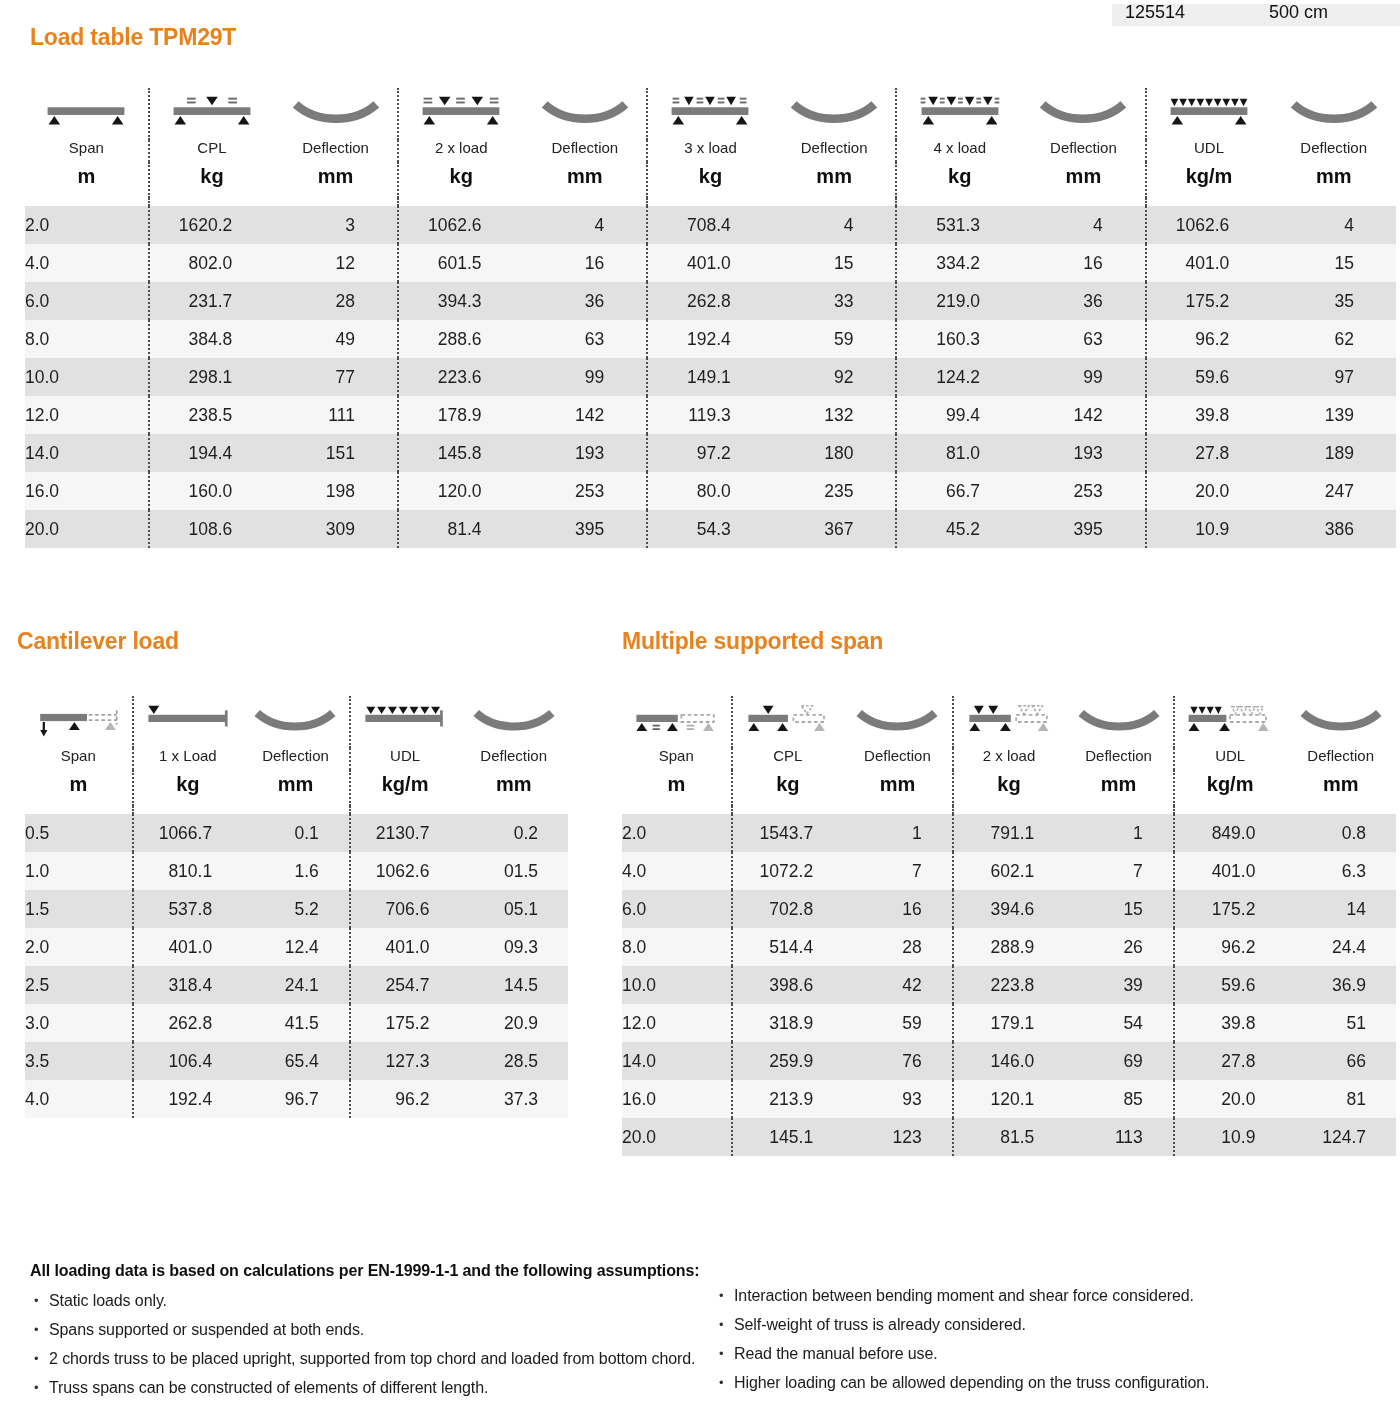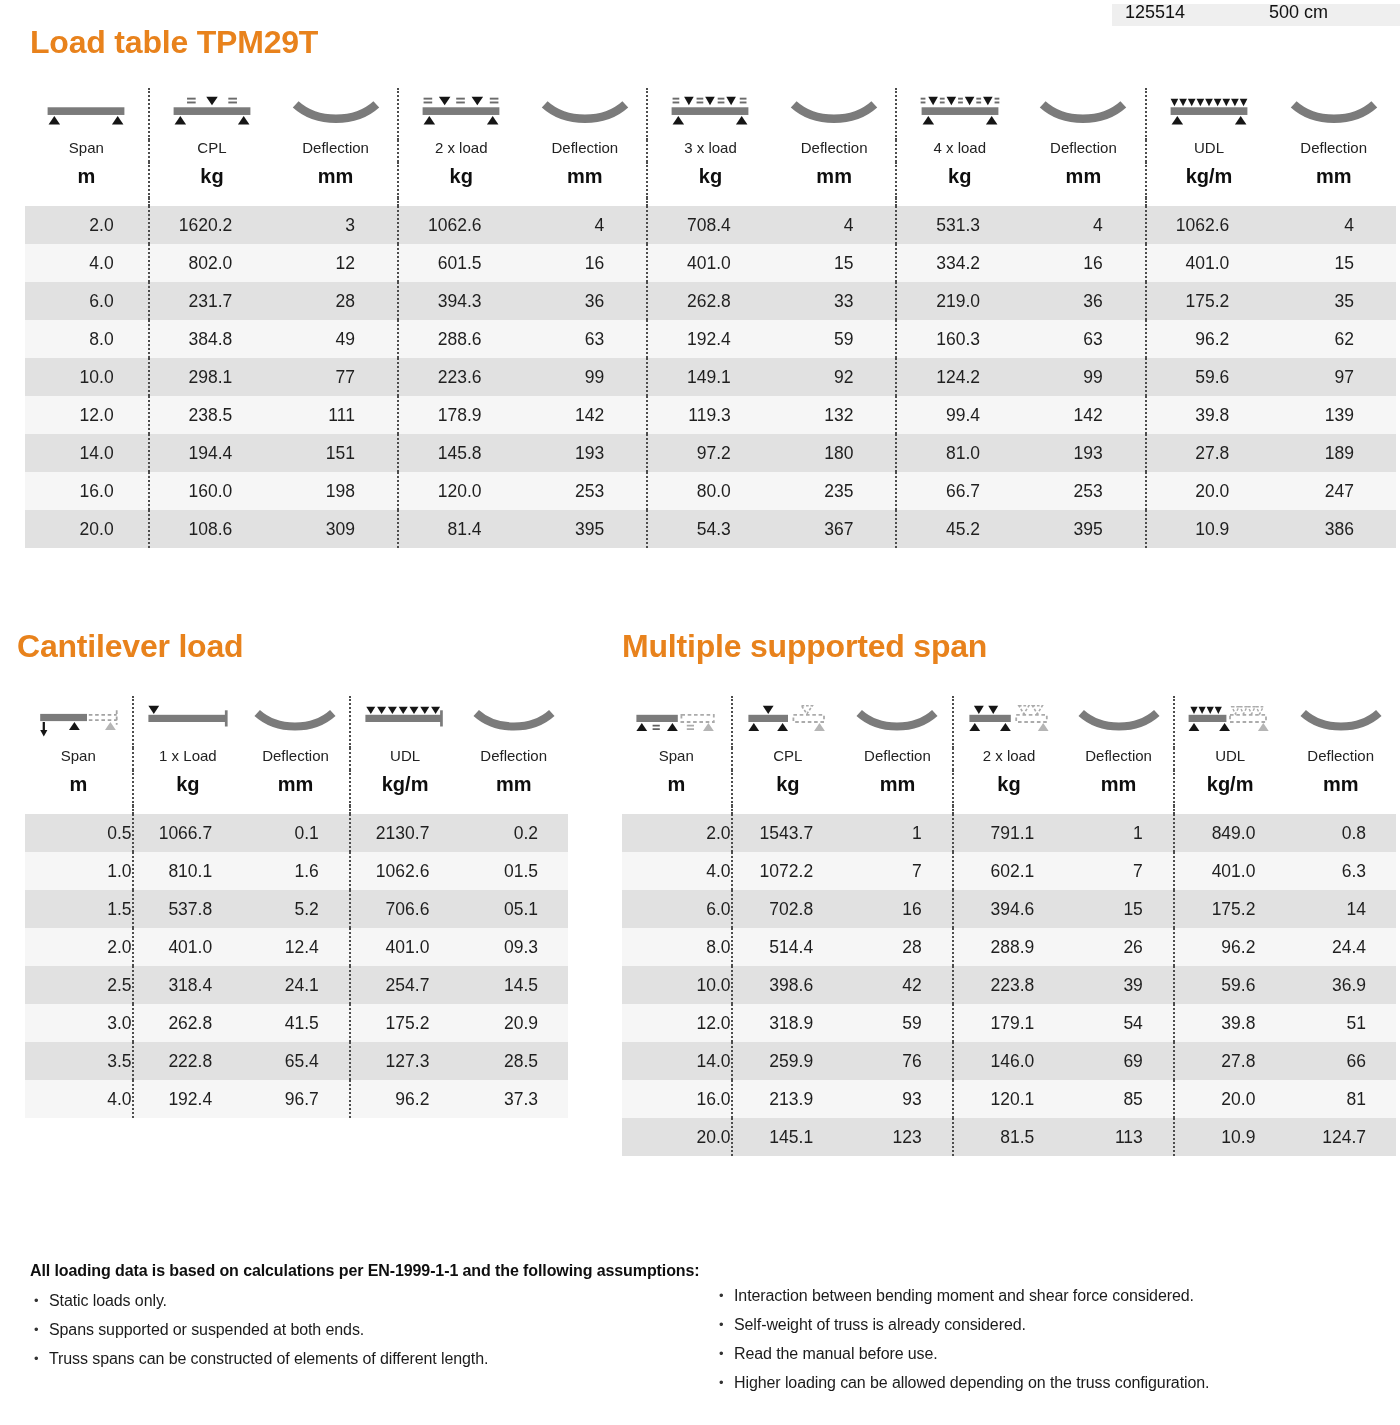--- a/index.html
+++ b/index.html
@@ -13,21 +13,21 @@
     position:absolute; left:1112px; top:4px; width:336px; height:22px;
     background:#efefef; overflow:hidden;
   }
   .top-partial-row span {
     position:absolute; top:-4px; font-size:18px; line-height:24px; color:#111;
   }
   .tp-0 { left:13px; }
   .tp-1 { left:157px; }
 
   h1.section-title {
-    position:absolute; font-size:32px; font-weight:700;
+    position:absolute; font-size:23px; font-weight:700;
     color:#E8821C; letter-spacing:-0.2px; white-space:nowrap;
   }
   #title-main  { left:30px;  top:24px; }
   #title-cant  { left:17px;  top:628px; }
   #title-multi { left:622px; top:628px; }
 
   .grid-table { position:absolute; display:grid; }
   #tbl-main  { left:25px;  top:88px;  width:1371px; }
   #tbl-cant  { left:25px;  top:696px; width:543px; }
   #tbl-multi { left:622px; top:696px; width:774px; }
@@ -39,21 +39,21 @@
   .col-icon { width:96px; height:46px; display:block; }
   #tbl-cant .col-icon, #tbl-multi .col-icon { width:90px; height:46px; }
 
   .label-cell { height:22px; font-size:15px; text-align:center; color:#222; line-height:16px; background:#fff; }
   .unit-cell  { height:36px; font-size:20px; font-weight:700; text-align:center; line-height:28px; color:#0e0e0e; background:#fff; }
   .spacer     { height:8px; background:#fff; }
 
   .data { height:38px; line-height:38px; font-size:17.5px; color:#1f1f1f; }
   .dk { background:#e1e1e1; }
   .lt { background:#f6f6f6; }
-  .span-col { text-align:right; }
+  .span-col { text-align:left; }
   #tbl-main .span-col { padding-right:34px; }
   .num { text-align:right; }
   #tbl-main  .num { padding-right:42px; }
   #tbl-cant .num, #tbl-multi .num { padding-right:30px; }
 
   .footer-intro {
     position:absolute; left:30px; top:1262px; width:700px;
     font-size:16px; font-weight:700; color:#0f0f0f; letter-spacing:-0.1px;
   }
   .bullets { position:absolute; font-size:16px; color:#1b1b1b; letter-spacing:-0.1px; }
@@ -509,21 +509,21 @@
     <div class="cell data dk num">318.4</div>
     <div class="cell data dk ge num">24.1</div>
     <div class="cell data dk num">254.7</div>
     <div class="cell data dk num">14.5</div>
     <div class="cell data lt ge span-col">3.0</div>
     <div class="cell data lt num">262.8</div>
     <div class="cell data lt ge num">41.5</div>
     <div class="cell data lt num">175.2</div>
     <div class="cell data lt num">20.9</div>
     <div class="cell data dk ge span-col">3.5</div>
-    <div class="cell data dk num">222.8</div>
+    <div class="cell data dk num">106.4</div>
     <div class="cell data dk ge num">65.4</div>
     <div class="cell data dk num">127.3</div>
     <div class="cell data dk num">28.5</div>
     <div class="cell data lt ge span-col">4.0</div>
     <div class="cell data lt num">192.4</div>
     <div class="cell data lt ge num">96.7</div>
     <div class="cell data lt num">96.2</div>
     <div class="cell data lt num">37.3</div>
   </div>
 <div class="grid-table" id="tbl-multi" style="grid-template-columns: repeat(7, 1fr);">
@@ -645,20 +645,21 @@
     <div class="cell data dk num">81.5</div>
     <div class="cell data dk ge num">113</div>
     <div class="cell data dk num">10.9</div>
     <div class="cell data dk num">124.7</div>
   </div>
 
 <div class="footer-intro">All loading data is based on calculations per EN-1999-1-1 and the following assumptions:</div>
 <div class="bullets" id="bullets-left">
     <div class="bullet">Static loads only.</div>
     <div class="bullet">Spans supported or suspended at both ends.</div>
+    <div class="bullet">2 chords truss to be placed upright, supported from top chord and loaded from bottom chord.</div>
     <div class="bullet">Truss spans can be constructed of elements of different length.</div>
   </div>
 <div class="bullets" id="bullets-right">
     <div class="bullet">Interaction between bending moment and shear force considered.</div>
     <div class="bullet">Self-weight of truss is already considered.</div>
     <div class="bullet">Read the manual before use.</div>
     <div class="bullet">Higher loading can be allowed depending on the truss configuration.</div>
   </div>
 
 </body></html>

